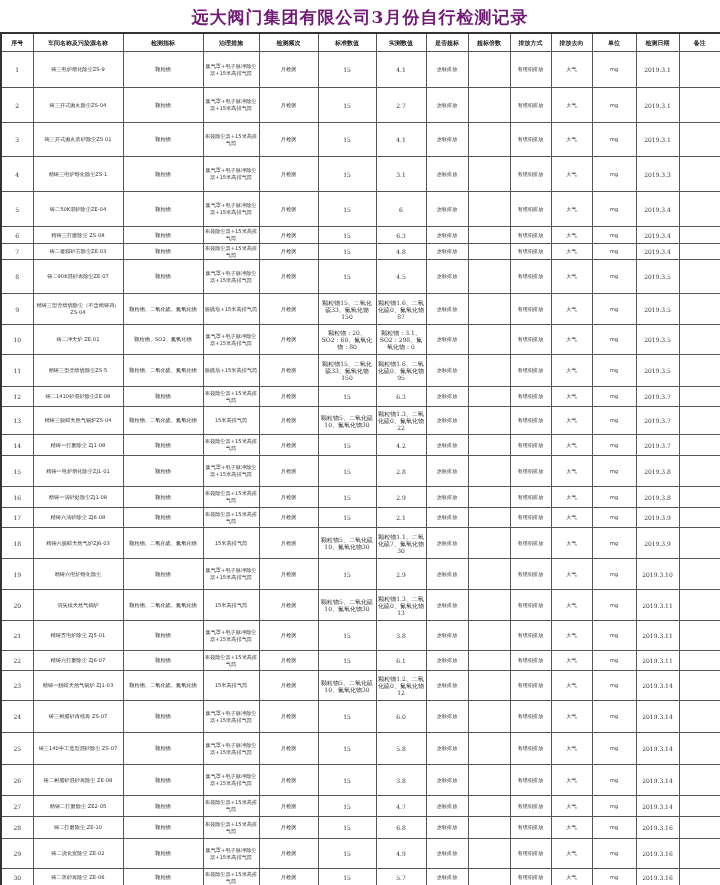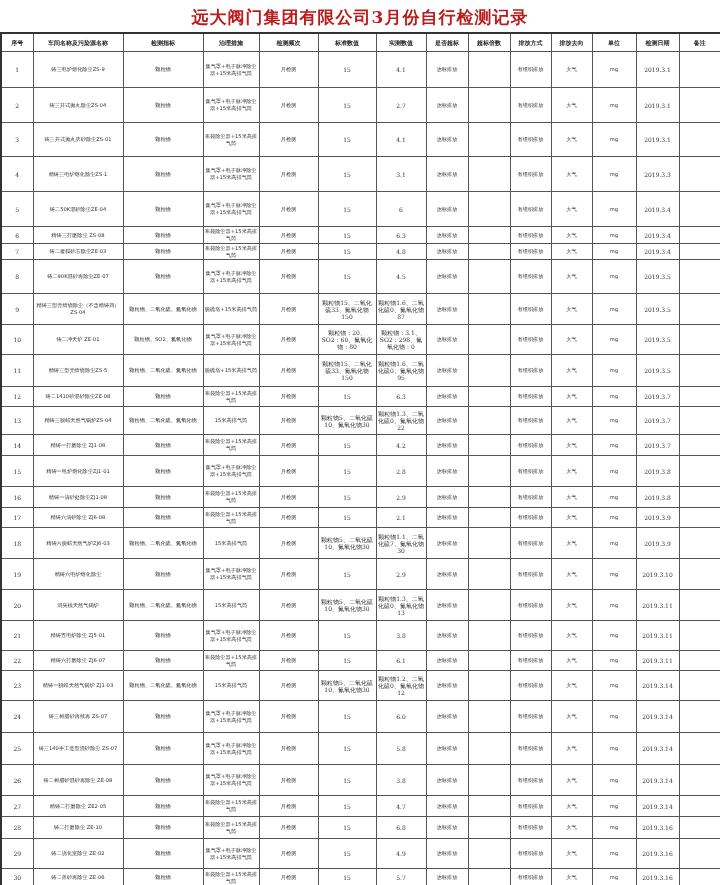--- a/index.html
+++ b/index.html
@@ -1,19 +1,19 @@
 <!DOCTYPE html>
 <html><head>
 <meta charset="utf-8">
 <style>
   html, body { margin:0; padding:0; background:#ffffff; }
   body { width:720px; height:885px; overflow:hidden; font-family:"DejaVu Sans", sans-serif; color:#222; }
   .page { position:relative; width:720px; height:885px; background:#fff; }
   .title { position:absolute; left:0; top:0; width:720px; height:32px; line-height:34px; text-align:center;
-           font-family:"DejaVu Serif", serif; font-weight:bold; font-size:17px; color:#b91c1c; letter-spacing:1px; }
+           font-family:"DejaVu Serif", serif; font-weight:bold; font-size:17px; color:#701a75; letter-spacing:1px; }
   table { position:absolute; left:0; top:32px; width:720px; border-collapse:collapse; table-layout:fixed; }
   td, th { border:1px solid #555; text-align:center; vertical-align:middle; padding:0 1px;
            font-size:5.2px; line-height:7px; color:#333; overflow:hidden; }
   th { font-weight:bold; font-size:6px; height:17px; color:#222; }
   table { border:2px solid #333; }
   .num { font-family:"DejaVu Serif", serif; font-size:6px; }
 </style>
 </head>
 <body>
 

